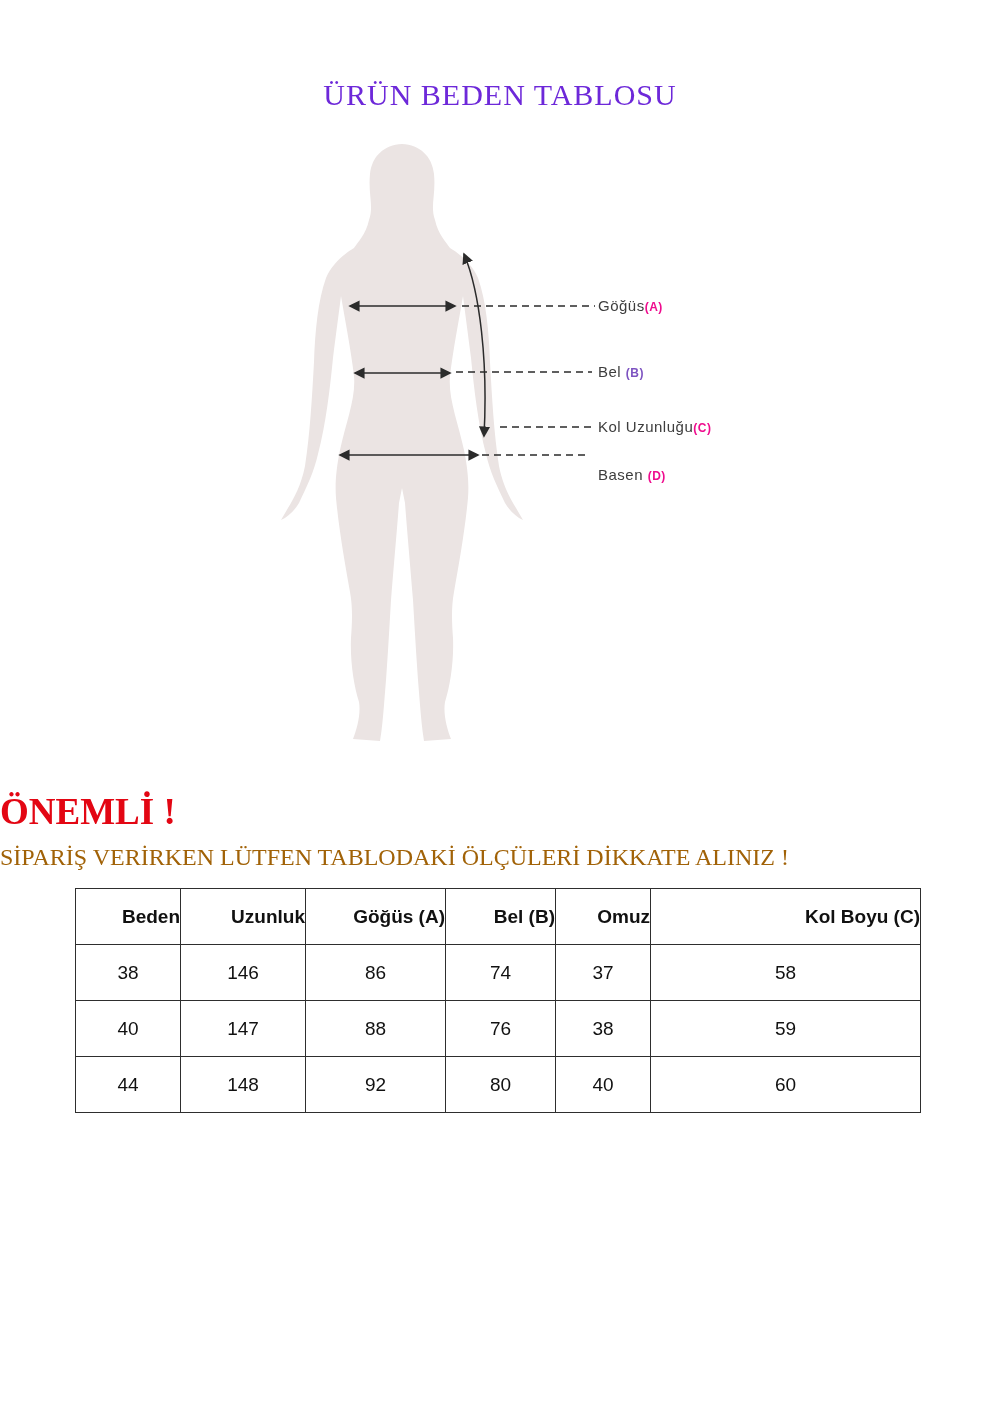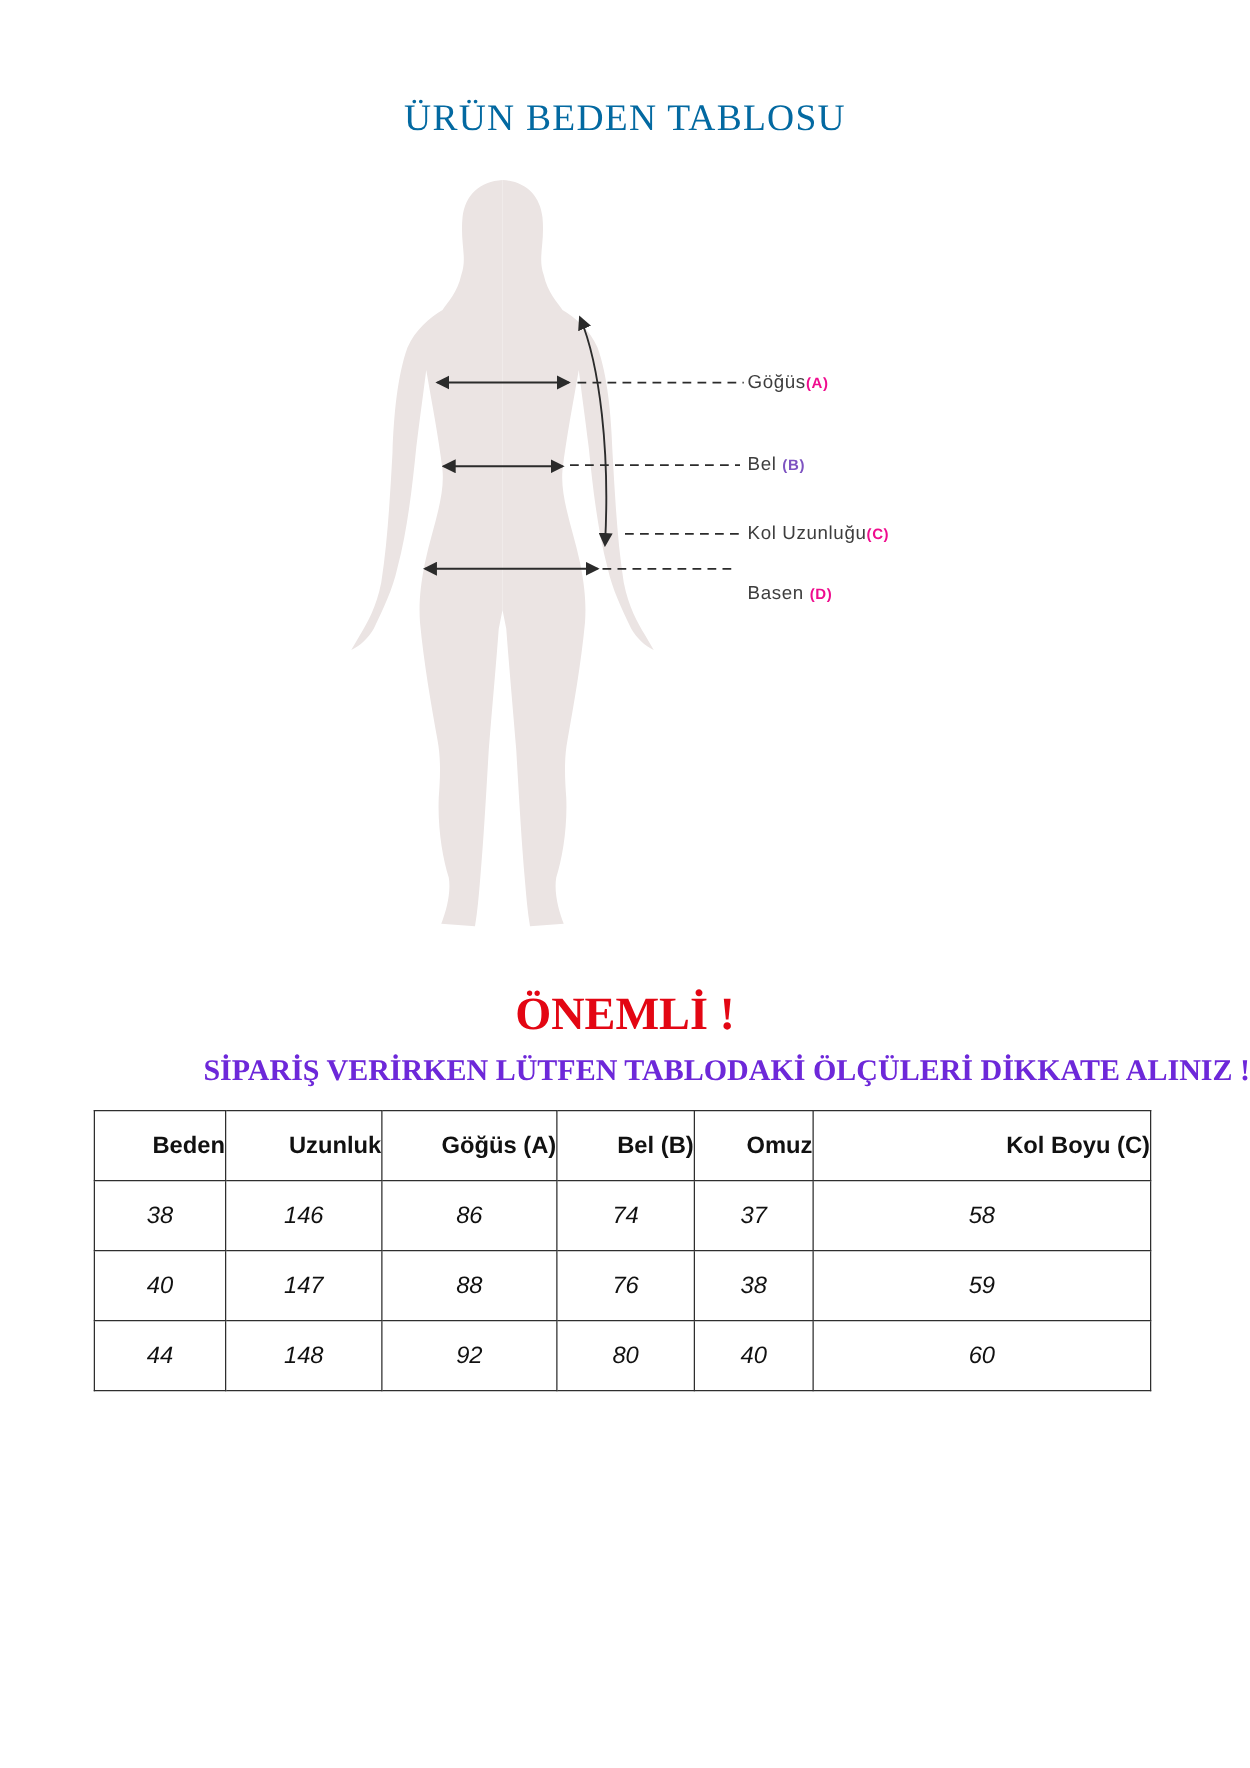--- a/index.html
+++ b/index.html
@@ -11,21 +11,21 @@
     font-family:"Liberation Sans", sans-serif;
     overflow:hidden;
   }
   .title{
     position:absolute;
     top:78px; left:0; width:100%;
     text-align:center;
     font-family:"Liberation Serif", serif;
     font-size:30px;
     letter-spacing:1px;
-    color:#0369a1;
+    color:#6d28d9;
   }
   .diagram-svg{
     position:absolute;
     left:250px; top:140px;
     width:500px; height:620px;
   }
   .measure-label{
     position:absolute;
     left:598px;
     font-size:15px;
@@ -37,54 +37,53 @@
     font-size:12px;
     font-weight:bold;
   }
   .lbl-gogus{top:297px;text-align:center;}
   .lbl-bel{top:363px;}
   .lbl-kol{top:418px;}
   .lbl-basen{top:466px;}
   .important{
     position:absolute;
     top:790px; left:0; width:100%;
-    text-align:center;
     font-family:"Liberation Serif", serif;
     font-weight:bold;
     font-size:37px;
     color:#e30613;
   }
   .warning{
     position:absolute;
     top:844px; left:0; width:100%;
-    text-align:right;
+    text-align:left;
     font-family:"Liberation Serif", serif;
-    font-weight:bold;
+    font-weight:normal;
     font-size:24px;
-    color:#6d28d9;
+    color:#a16207;
   }
   table.size-table{
     position:absolute;
     left:75px; top:888px;
     width:845px;
     border-collapse:collapse;
     table-layout:fixed;
     background:#ffffff;
   }
   .size-table th, .size-table td{
     border:1px solid #2e2e2e;
     height:55px;
     text-align:center;
     vertical-align:middle;
     font-size:19px;
     color:#111111;
     padding:0;
   }
   .size-table th{font-weight:bold;text-align:right;}
-  .size-table td{font-weight:normal;font-style:italic;}
+  .size-table td{font-weight:normal;}
 </style>
 </head>
 <body>
 
 <div class="page">
 
   <div class="title">ÜRÜN BEDEN TABLOSU</div>
 
   <svg class="diagram-svg" viewBox="0 0 500 620">
     <defs>

